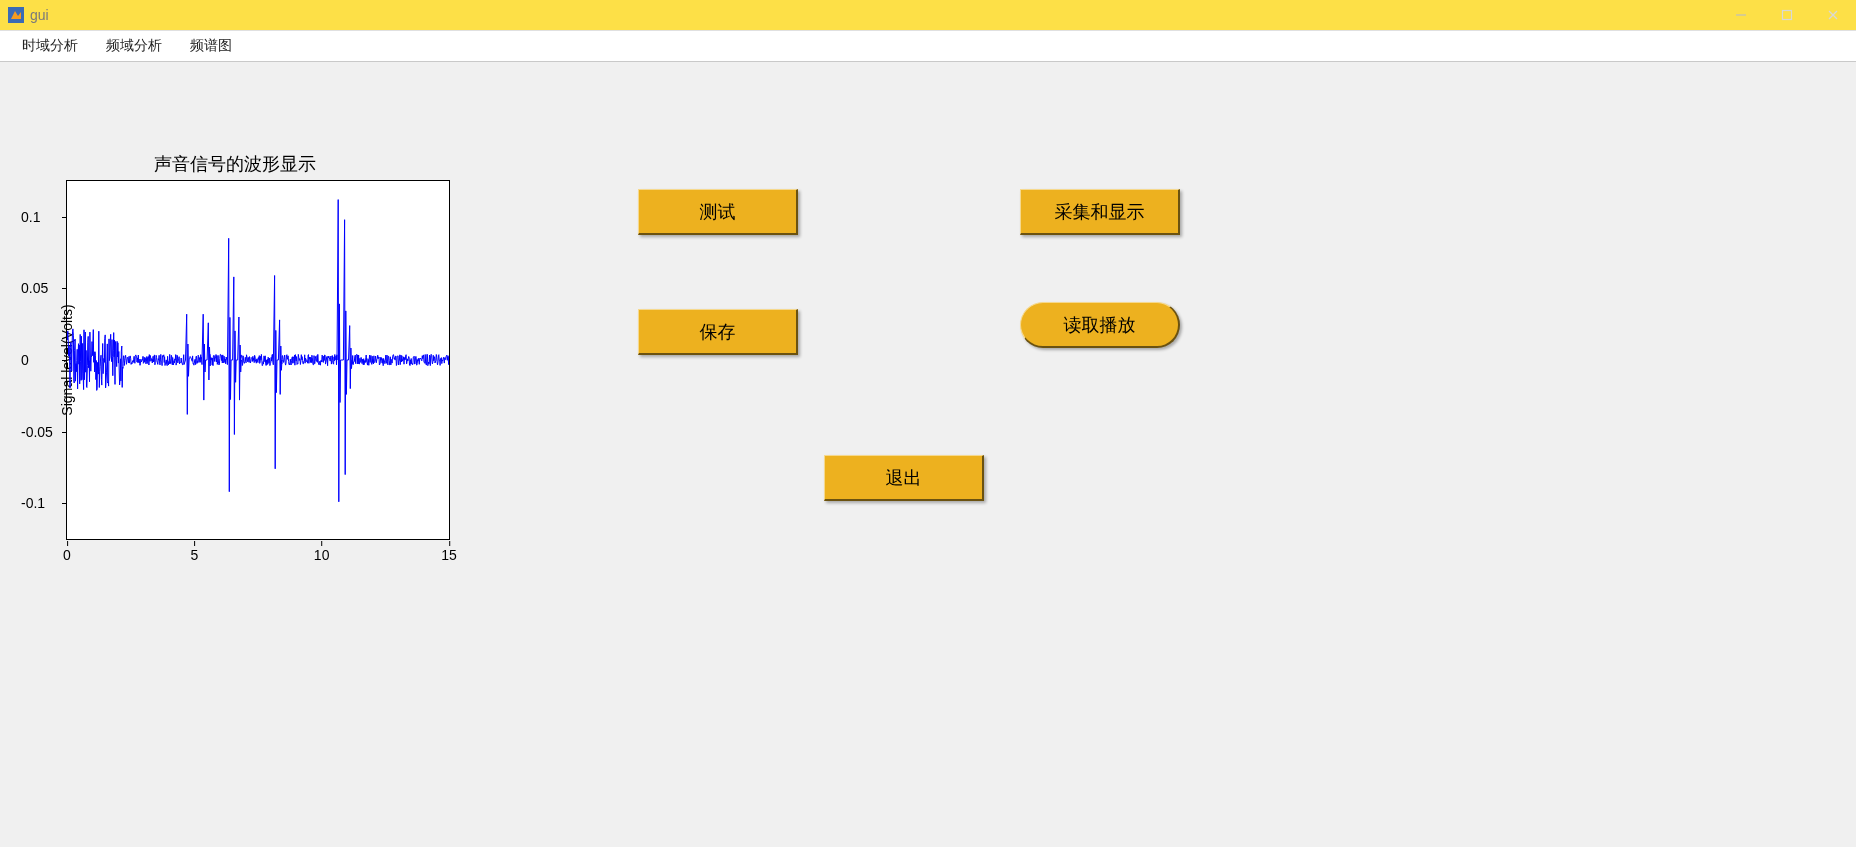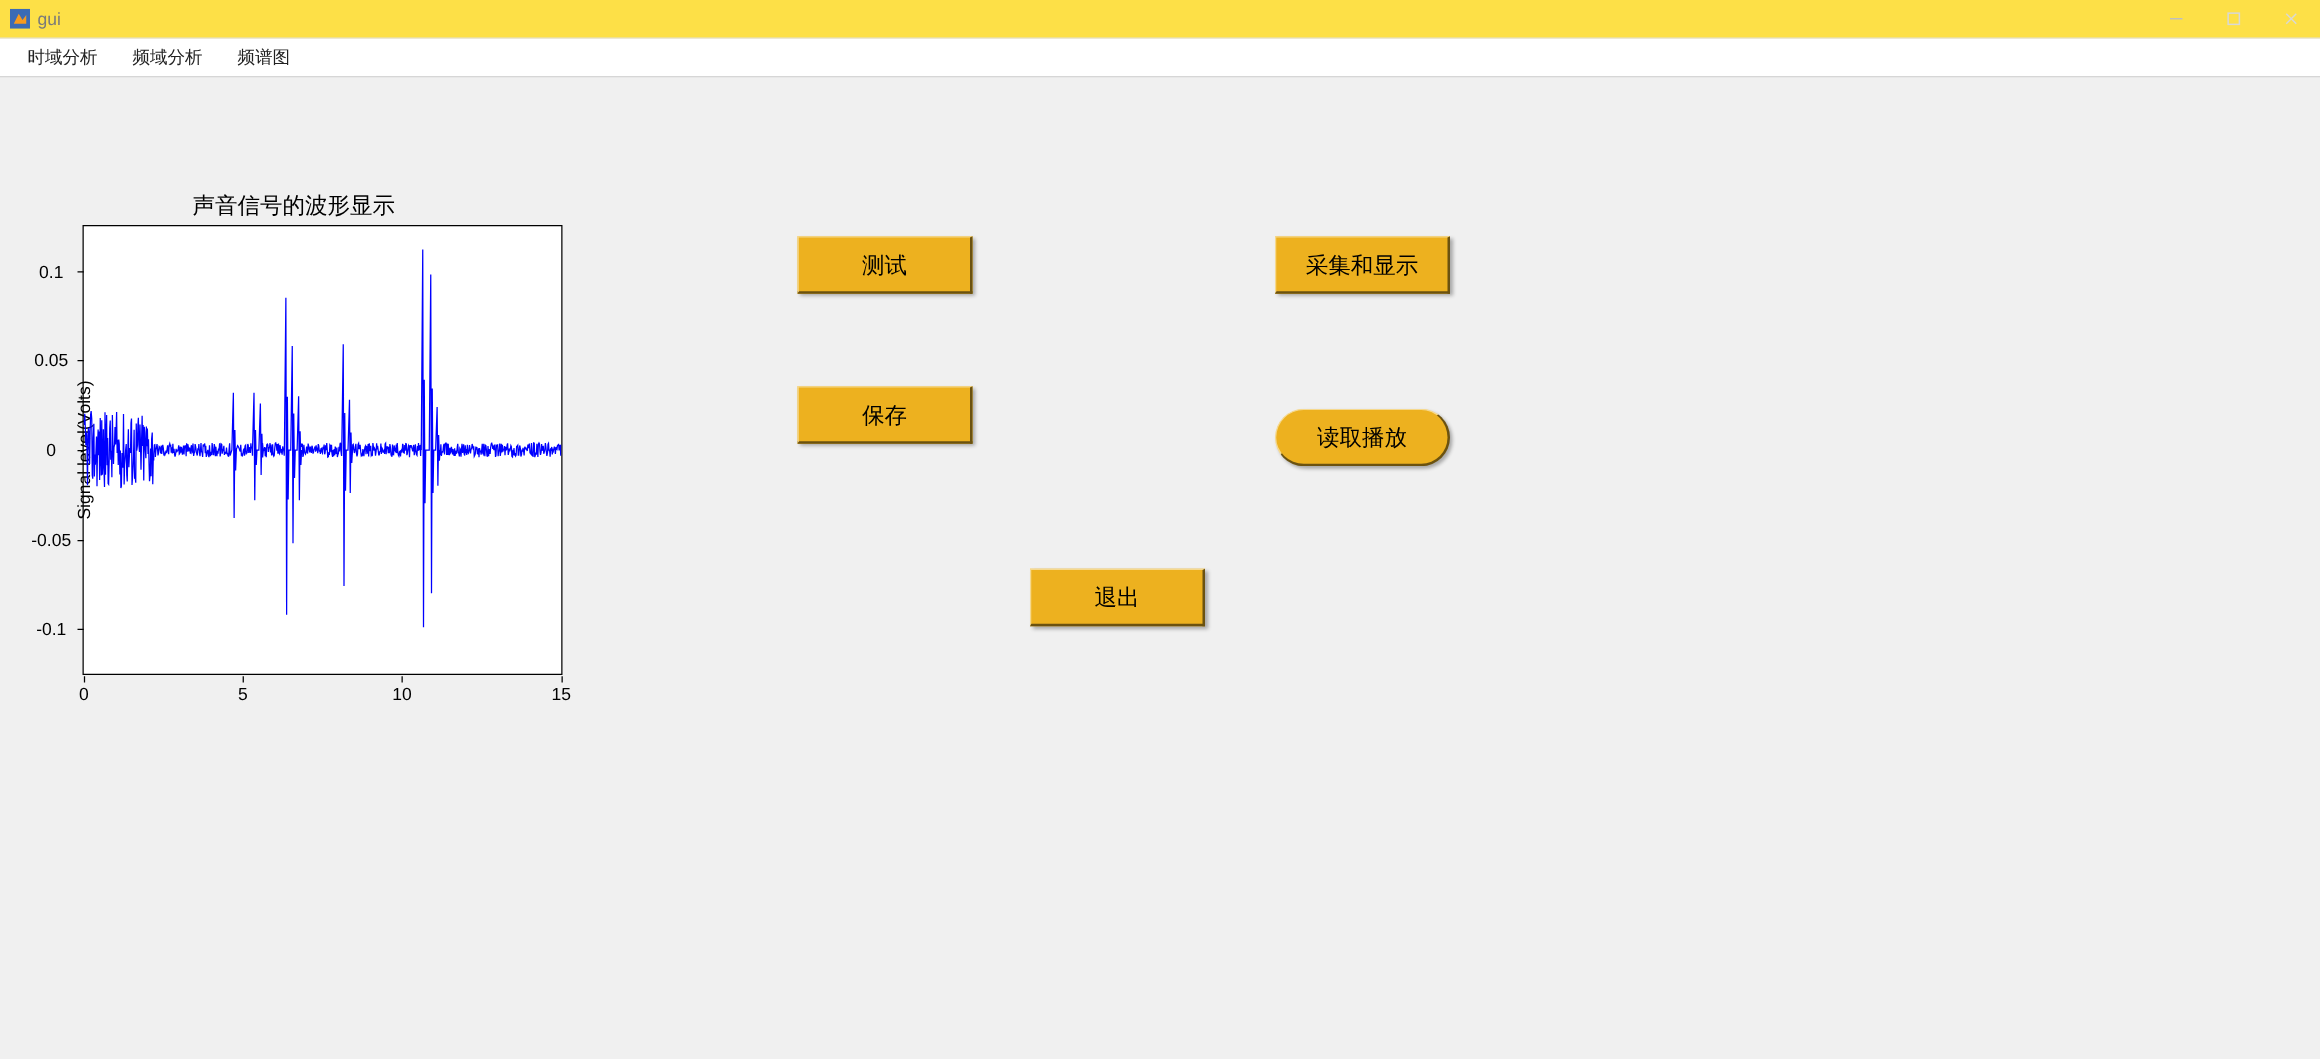--- a/index.html
+++ b/index.html
@@ -104,21 +104,21 @@
     font-size: 16px;
     color: #000;
     margin-top: 28px;
     margin-left: 56px;
     width: 384px;
   }
   .ytick {
     position: absolute;
     left: -46px;
     width: 40px;
-    text-align: center;
+    text-align: left;
     font-size: 14px;
     color: #000;
     transform: translateY(-50%);
   }
   .ytick::after {
     content: "";
     position: absolute;
     right: -6px;
     top: 50%;
     width: 5px;
@@ -143,21 +143,21 @@
   }
   .axes-box svg {
     position: absolute;
     left: 0;
     top: 0;
   }
 
   
   .btn {
     position: absolute;
-    width: 140px;
+    width: 160px;
     height: 46px;
     background: #edb11f;
     border-top: 1px solid #f6d98e;
     border-left: 1px solid #f6d98e;
     border-right: 2px solid #6b5210;
     border-bottom: 2px solid #6b5210;
     box-shadow: 2px 2px 3px rgba(0,0,0,0.3);
     font-size: 18px;
     color: #000;
     display: flex;
@@ -221,16 +221,16 @@
         <div class="xtick" style="left: 382px; margin-top: 44px;">15</div>
         <svg width="382" height="358">
           <path d="M0.0,154.7 L0.4,159.0 L0.8,150.1 L1.3,162.0 L1.7,175.1 L2.1,165.1 L2.5,173.0 L3.0,207.1 L3.4,166.2 L3.8,161.3 L4.2,165.8 L4.7,190.2 L5.1,163.8 L5.5,150.8 L5.9,147.9 L6.4,154.2 L6.8,199.0 L7.2,202.0 L7.6,169.2 L8.1,158.1 L8.5,200.2 L8.9,182.7 L9.3,190.8 L9.8,179.3 L10.2,168.3 L10.6,207.9 L11.0,176.1 L11.5,162.7 L11.9,183.2 L12.3,164.2 L12.7,202.9 L13.2,153.4 L13.6,180.6 L14.0,199.4 L14.4,155.2 L14.9,198.8 L15.3,189.0 L15.7,162.4 L16.1,192.6 L16.6,208.6 L17.0,148.8 L17.4,198.8 L17.8,168.8 L18.3,151.0 L18.7,191.2 L19.1,169.4 L19.5,205.9 L19.9,206.5 L20.4,184.2 L20.8,161.2 L21.2,155.4 L21.6,186.8 L22.1,179.7 L22.5,200.8 L22.9,151.1 L23.3,172.0 L23.8,190.2 L24.2,176.8 L24.6,175.0 L25.0,160.6 L25.5,174.6 L25.9,162.4 L26.3,148.6 L26.7,181.3 L27.2,170.9 L27.6,191.0 L28.0,170.7 L28.4,174.3 L28.9,198.6 L29.3,179.5 L29.7,209.4 L30.1,208.0 L30.6,181.4 L31.0,186.9 L31.4,193.1 L31.8,150.2 L32.3,206.5 L32.7,190.6 L33.1,185.7 L33.5,179.0 L34.0,174.2 L34.4,198.5 L34.8,204.1 L35.2,180.8 L35.7,162.5 L36.1,192.7 L36.5,184.0 L36.9,177.4 L37.4,181.4 L37.8,157.5 L38.2,153.9 L38.6,206.9 L39.0,201.2 L39.5,191.9 L39.9,180.2 L40.3,162.9 L40.7,202.0 L41.2,200.8 L41.6,205.1 L42.0,157.9 L42.4,179.6 L42.9,175.8 L43.3,159.5 L43.7,153.3 L44.1,174.6 L44.6,180.6 L45.0,158.6 L45.4,175.3 L45.8,194.7 L46.3,169.3 L46.7,151.6 L47.1,175.8 L47.5,159.1 L48.0,203.4 L48.4,160.5 L48.8,164.9 L49.2,178.3 L49.7,185.6 L50.1,160.3 L50.5,176.0 L50.9,161.8 L51.4,182.1 L51.8,170.5 L52.2,189.0 L52.6,204.0 L53.1,198.3 L53.5,177.8 L53.9,199.9 L54.3,170.3 L54.8,165.0 L55.2,206.4 L55.6,186.1 L56.0,187.3 L56.0,182.3 L56.5,174.9 L56.9,174.7 L57.3,184.5 L57.7,179.5 L58.1,177.3 L58.6,174.3 L59.0,177.7 L59.4,183.3 L59.8,181.3 L60.3,176.2 L60.7,176.7 L61.1,177.9 L61.5,181.8 L62.0,175.4 L62.4,182.1 L62.8,178.1 L63.2,174.9 L63.7,177.7 L64.1,183.4 L64.5,181.7 L64.9,182.9 L65.4,181.4 L65.8,179.6 L66.2,181.5 L66.6,178.8 L67.1,175.3 L67.5,180.0 L67.9,182.3 L68.3,175.5 L68.8,173.9 L69.2,175.6 L69.6,175.4 L70.0,181.1 L70.5,176.9 L70.9,181.7 L71.3,174.0 L71.7,181.4 L72.2,178.1 L72.6,182.3 L73.0,184.3 L73.4,182.9 L73.9,178.1 L74.3,180.9 L74.7,179.7 L75.1,179.7 L75.6,177.9 L76.0,175.3 L76.4,182.3 L76.8,181.8 L77.2,176.3 L77.7,181.1 L78.1,176.6 L78.5,177.9 L78.9,182.8 L79.4,180.3 L79.8,175.5 L80.2,182.6 L80.6,176.7 L81.1,175.6 L81.5,175.7 L81.9,184.0 L82.3,173.6 L82.8,180.3 L83.2,174.4 L83.6,176.0 L84.0,180.2 L84.5,177.6 L84.9,178.1 L85.3,182.0 L85.7,177.3 L86.2,175.2 L86.6,181.0 L87.0,180.2 L87.4,173.9 L87.9,183.8 L88.3,181.6 L88.7,180.8 L89.1,174.3 L89.6,176.6 L90.0,179.9 L90.4,181.9 L90.8,183.4 L91.3,177.7 L91.7,179.1 L92.1,174.3 L92.5,180.9 L93.0,183.9 L93.4,178.9 L93.8,173.4 L94.2,180.2 L94.7,181.1 L95.1,184.6 L95.5,174.6 L95.9,175.9 L96.3,175.5 L96.8,173.8 L97.2,181.5 L97.6,175.7 L98.0,184.5 L98.5,181.8 L98.9,180.3 L99.3,178.9 L99.7,183.4 L100.2,184.7 L100.6,175.3 L101.0,181.5 L101.4,184.0 L101.9,180.4 L102.3,182.9 L102.7,173.4 L103.1,177.8 L103.6,182.6 L104.0,182.6 L104.4,174.3 L104.8,176.0 L105.3,183.9 L105.7,176.5 L106.1,181.2 L106.5,183.9 L107.0,179.7 L107.4,182.0 L107.8,177.9 L108.2,179.2 L108.7,173.6 L109.1,184.1 L109.5,181.5 L109.9,174.1 L110.4,174.6 L110.8,181.9 L111.2,178.8 L111.6,179.2 L112.1,175.7 L112.5,182.9 L112.9,181.6 L113.3,181.0 L113.8,181.6 L114.2,177.0 L114.6,181.5 L115.0,181.6 L115.4,183.6 L115.9,183.9 L116.3,178.1 L116.7,173.7 L117.1,183.5 L118.5,179.0 L119.7,133.2 L120.3,233.4 L120.9,163.0 L121.5,195.3 L122.1,179.0 L122.2,177.9 L122.7,176.8 L123.1,175.5 L123.5,176.0 L123.9,176.8 L124.4,178.1 L124.8,179.3 L125.2,180.3 L125.6,174.9 L126.1,182.9 L126.5,182.5 L126.9,184.2 L127.3,182.1 L127.8,178.8 L128.2,178.2 L128.6,183.6 L129.0,175.7 L129.5,175.1 L129.9,182.5 L130.3,179.9 L130.7,181.6 L131.2,174.2 L131.6,175.3 L132.0,181.4 L132.4,176.6 L132.9,179.9 L133.3,181.3 L133.7,173.7 L134.1,177.6 L134.5,176.4 L135.0,183.6 L135.0,179.0 L136.2,133.2 L136.8,219.1 L137.4,163.0 L138.0,191.0 L138.6,179.0 L140.1,179.0 L141.3,141.8 L141.9,199.0 L142.5,166.0 L143.1,185.0 L143.7,179.0 L142.6,174.9 L143.0,173.4 L143.5,178.5 L143.9,178.6 L144.3,179.1 L144.7,176.7 L145.2,184.0 L145.6,177.1 L146.0,184.7 L146.4,174.8 L146.9,174.2 L147.3,174.9 L147.7,180.5 L148.1,177.1 L148.6,177.0 L149.0,173.5 L149.4,181.0 L149.8,174.6 L150.3,183.4 L150.7,181.0 L151.1,174.4 L151.5,182.6 L152.0,184.0 L152.4,183.2 L152.8,177.6 L153.2,173.6 L153.6,173.3 L154.1,175.2 L154.5,179.5 L154.9,174.2 L155.3,182.0 L155.8,173.9 L156.2,181.2 L156.6,181.9 L157.0,175.1 L157.5,178.0 L157.9,181.5 L158.3,178.2 L158.7,182.8 L159.2,176.0 L159.6,178.4 L160.0,179.3 L160.4,183.6 L160.5,179.0 L161.7,57.3 L162.3,310.7 L162.9,136.4 L163.5,218.5 L164.1,179.0 L165.6,179.0 L166.8,95.9 L167.4,253.5 L168.0,149.9 L168.6,201.3 L169.2,179.0 L170.7,179.0 L171.9,136.0 L172.5,219.1 L173.1,164.0 L173.7,191.0 L174.3,179.0 L173.2,182.5 L173.6,174.3 L174.0,176.5 L174.4,174.2 L174.9,174.4 L175.3,184.5 L175.7,183.2 L176.1,174.8 L176.6,179.8 L177.0,181.6 L177.4,182.3 L177.8,180.5 L178.3,176.3 L178.7,180.6 L179.1,181.8 L179.5,173.8 L180.0,176.3 L180.4,179.1 L180.8,180.9 L181.2,176.3 L181.7,178.9 L182.1,181.4 L182.5,175.6 L182.9,176.5 L183.4,181.9 L183.8,180.9 L184.2,178.6 L184.6,177.6 L185.1,176.2 L185.5,180.4 L185.9,175.3 L186.3,179.4 L186.8,177.1 L187.2,181.6 L187.6,174.3 L188.0,175.5 L188.5,180.3 L188.9,179.2 L189.3,182.2 L189.7,178.0 L190.2,177.7 L190.6,180.9 L191.0,181.6 L191.4,176.5 L191.8,178.4 L192.3,174.6 L192.7,182.4 L193.1,181.3 L193.5,175.3 L194.0,179.1 L194.4,173.4 L194.8,178.9 L195.2,184.7 L195.7,184.3 L196.1,180.6 L196.5,183.0 L196.9,174.9 L197.4,175.6 L197.8,180.7 L198.2,174.8 L198.6,182.2 L199.1,184.5 L199.5,179.1 L199.9,184.0 L200.3,178.2 L200.8,183.1 L201.2,176.2 L201.6,179.8 L202.0,182.1 L202.5,177.1 L202.9,184.6 L203.3,182.7 L203.7,181.9 L204.2,176.4 L204.6,180.1 L205.0,174.2 L205.4,173.3 L205.9,181.1 L206.3,183.8 L206.4,179.0 L207.6,94.5 L208.2,287.8 L208.8,149.4 L209.4,211.6 L210.0,179.0 L211.4,179.0 L212.6,138.9 L213.2,213.4 L213.8,165.0 L214.4,189.3 L215.0,179.0 L213.9,182.0 L214.3,180.8 L214.8,182.9 L215.2,174.9 L215.6,174.5 L216.0,178.1 L216.5,181.4 L216.9,180.3 L217.3,176.3 L217.7,174.0 L218.2,182.0 L218.6,184.1 L219.0,182.2 L219.4,174.8 L219.9,173.7 L220.3,178.3 L220.7,176.9 L221.1,174.8 L221.6,180.5 L222.0,183.4 L222.4,182.7 L222.8,184.0 L223.3,178.2 L223.7,181.0 L224.1,184.0 L224.5,179.4 L225.0,176.5 L225.4,175.8 L225.8,182.3 L226.2,175.8 L226.7,177.4 L227.1,181.9 L227.5,174.2 L227.9,184.2 L228.4,173.6 L228.8,178.3 L229.2,179.9 L229.6,175.6 L230.0,183.5 L230.5,182.6 L230.9,183.0 L231.3,173.4 L231.7,176.1 L232.2,179.5 L232.6,177.6 L233.0,178.5 L233.4,183.5 L233.9,179.9 L234.3,173.7 L234.7,178.5 L235.1,175.6 L235.6,179.7 L236.0,182.8 L236.4,182.8 L236.8,180.3 L237.3,180.1 L237.7,173.8 L238.1,182.2 L238.5,177.2 L239.0,178.1 L239.4,180.6 L239.8,180.6 L240.2,179.6 L240.7,182.2 L241.1,174.2 L241.5,173.6 L241.9,182.3 L242.4,176.1 L242.8,178.0 L243.2,176.0 L243.6,181.5 L244.1,176.7 L244.5,181.6 L244.9,174.2 L245.3,176.5 L245.8,182.7 L246.2,183.8 L246.6,183.8 L247.0,174.6 L247.5,182.6 L247.9,182.7 L248.3,175.4 L248.7,177.3 L249.1,179.6 L249.6,180.4 L250.0,174.6 L250.4,181.3 L250.8,173.4 L251.3,181.1 L251.7,183.1 L252.1,183.9 L252.5,180.7 L253.0,180.1 L253.4,184.2 L253.8,179.9 L254.2,179.1 L254.7,181.0 L255.1,174.1 L255.5,175.2 L255.9,181.1 L256.4,181.4 L256.8,175.1 L257.2,179.5 L257.6,174.0 L258.1,174.2 L258.5,183.1 L258.9,181.7 L259.3,179.0 L259.8,175.6 L260.2,176.6 L260.6,184.7 L261.0,175.1 L261.5,177.0 L261.9,175.2 L262.3,176.9 L262.7,178.0 L263.2,180.1 L263.6,176.2 L264.0,175.0 L264.4,183.1 L264.9,179.6 L265.3,174.5 L265.7,179.4 L266.1,182.4 L266.6,183.2 L267.0,175.8 L267.4,179.8 L267.8,173.5 L268.2,178.8 L268.7,178.5 L269.1,175.0 L269.5,183.8 L269.9,173.8 L270.0,179.0 L271.2,18.6 L271.8,320.8 L272.4,122.9 L273.0,221.5 L273.6,179.0 L276.4,179.0 L277.6,38.7 L278.2,293.6 L278.8,129.9 L279.4,213.4 L280.0,179.0 L281.5,179.0 L282.7,144.6 L283.3,207.6 L283.9,167.0 L284.5,187.6 L285.1,179.0 L285.2,182.9 L285.7,174.5 L286.1,183.7 L286.5,180.9 L286.9,180.5 L287.3,180.6 L287.8,175.8 L288.2,174.2 L288.6,182.6 L289.0,174.2 L289.5,173.5 L289.9,173.5 L290.3,182.9 L290.7,173.9 L291.2,182.9 L291.6,174.0 L292.0,181.9 L292.4,183.1 L292.9,177.3 L293.3,181.4 L293.7,180.7 L294.1,176.4 L294.6,178.9 L295.0,182.5 L295.4,178.2 L295.8,181.3 L296.3,183.8 L296.7,177.7 L297.1,183.7 L297.5,179.6 L298.0,181.7 L298.4,181.4 L298.8,176.7 L299.2,174.0 L299.7,181.0 L300.1,181.8 L300.5,184.1 L300.9,177.7 L301.4,178.7 L301.8,184.3 L302.2,178.3 L302.6,174.0 L303.1,181.4 L303.5,178.0 L303.9,174.4 L304.3,182.1 L304.8,183.4 L305.2,175.2 L305.6,181.5 L306.0,178.3 L306.4,183.0 L306.9,174.8 L307.3,180.9 L307.7,181.6 L308.1,180.3 L308.6,175.0 L309.0,177.6 L309.4,181.7 L309.8,178.6 L310.3,177.9 L310.7,174.2 L311.1,175.6 L311.5,177.5 L312.0,176.0 L312.4,184.0 L312.8,183.2 L313.2,182.2 L313.7,176.3 L314.1,178.7 L314.5,176.7 L314.9,181.9 L315.4,182.2 L315.8,177.6 L316.2,184.7 L316.6,177.5 L317.1,180.1 L317.5,179.9 L317.9,182.7 L318.3,179.4 L318.8,174.1 L319.2,181.5 L319.6,182.3 L320.0,174.1 L320.5,180.7 L320.9,183.9 L321.3,175.1 L321.7,175.4 L322.2,179.5 L322.6,183.8 L323.0,183.9 L323.4,175.8 L323.9,183.9 L324.3,178.4 L324.7,179.4 L325.1,182.1 L325.5,177.0 L326.0,174.1 L326.4,173.6 L326.8,175.0 L327.2,178.1 L327.7,176.7 L328.1,179.1 L328.5,175.1 L328.9,175.0 L329.4,184.5 L329.8,183.3 L330.2,175.2 L330.6,175.0 L331.1,174.9 L331.5,184.0 L331.9,180.2 L332.3,179.6 L332.8,173.8 L333.2,183.7 L333.6,181.2 L334.0,174.1 L334.5,181.0 L334.9,174.8 L335.3,180.2 L335.7,178.6 L336.2,178.7 L336.6,175.8 L337.0,183.2 L337.4,176.5 L337.9,179.0 L338.3,178.6 L338.7,175.0 L339.1,173.7 L339.6,182.9 L340.0,180.9 L340.4,177.9 L340.8,180.0 L341.3,177.8 L341.7,175.5 L342.1,176.4 L342.5,184.0 L343.0,184.6 L343.4,178.9 L343.8,183.2 L344.2,177.5 L344.6,182.7 L345.1,182.2 L345.5,183.8 L345.9,183.1 L346.3,176.1 L346.8,175.8 L347.2,175.2 L347.6,183.0 L348.0,183.0 L348.5,177.1 L348.9,175.4 L349.3,177.9 L349.7,184.2 L350.2,182.7 L350.6,178.6 L351.0,180.2 L351.4,177.3 L351.9,180.2 L352.3,183.3 L352.7,177.4 L353.1,178.0 L353.6,177.1 L354.0,178.1 L354.4,178.8 L354.8,179.8 L355.3,174.7 L355.7,177.6 L356.1,175.3 L356.5,173.9 L357.0,181.3 L357.4,181.6 L357.8,182.3 L358.2,173.5 L358.7,182.5 L359.1,183.8 L359.5,183.9 L359.9,173.3 L360.4,173.5 L360.8,184.7 L361.2,183.5 L361.6,181.0 L362.1,182.7 L362.5,174.0 L362.9,178.8 L363.3,184.6 L363.7,174.4 L364.2,173.3 L364.6,174.1 L365.0,179.9 L365.4,182.9 L365.9,180.8 L366.3,174.3 L366.7,179.7 L367.1,177.0 L367.6,175.7 L368.0,182.0 L368.4,180.9 L368.8,179.4 L369.3,173.5 L369.7,176.2 L370.1,180.6 L370.5,183.8 L371.0,181.1 L371.4,174.4 L371.8,173.7 L372.2,179.3 L372.7,179.1 L373.1,184.4 L373.5,177.6 L373.9,178.5 L374.4,176.6 L374.8,182.6 L375.2,179.1 L375.6,180.0 L376.1,178.0 L376.5,176.3 L376.9,178.4 L377.3,182.1 L377.8,176.6 L378.2,178.3 L378.6,178.6 L379.0,175.4 L379.5,175.1 L379.9,174.1 L380.3,179.3 L380.7,175.4 L381.2,175.4 L381.6,183.6 L382.0,174.5 " fill="none" stroke="#0000ff" stroke-width="1"></path>
         </svg>
       </div>
   </div>
 
   <div class="btn" style="left:638px; top:127px;">测试</div>
   <div class="btn" style="left:1020px; top:127px;">采集和显示</div>
   <div class="btn" style="left:638px; top:247px;">保存</div>
-  <div class="btn" style="left:1020px; top:265px;border-radius:23px;">读取播放</div>
+  <div class="btn" style="left:1020px; top:240px;border-radius:23px;">读取播放</div>
   <div class="btn" style="left:824px; top:365px;margin-top:28px;">退出</div>
 
 </div>
 
 </body></html>

